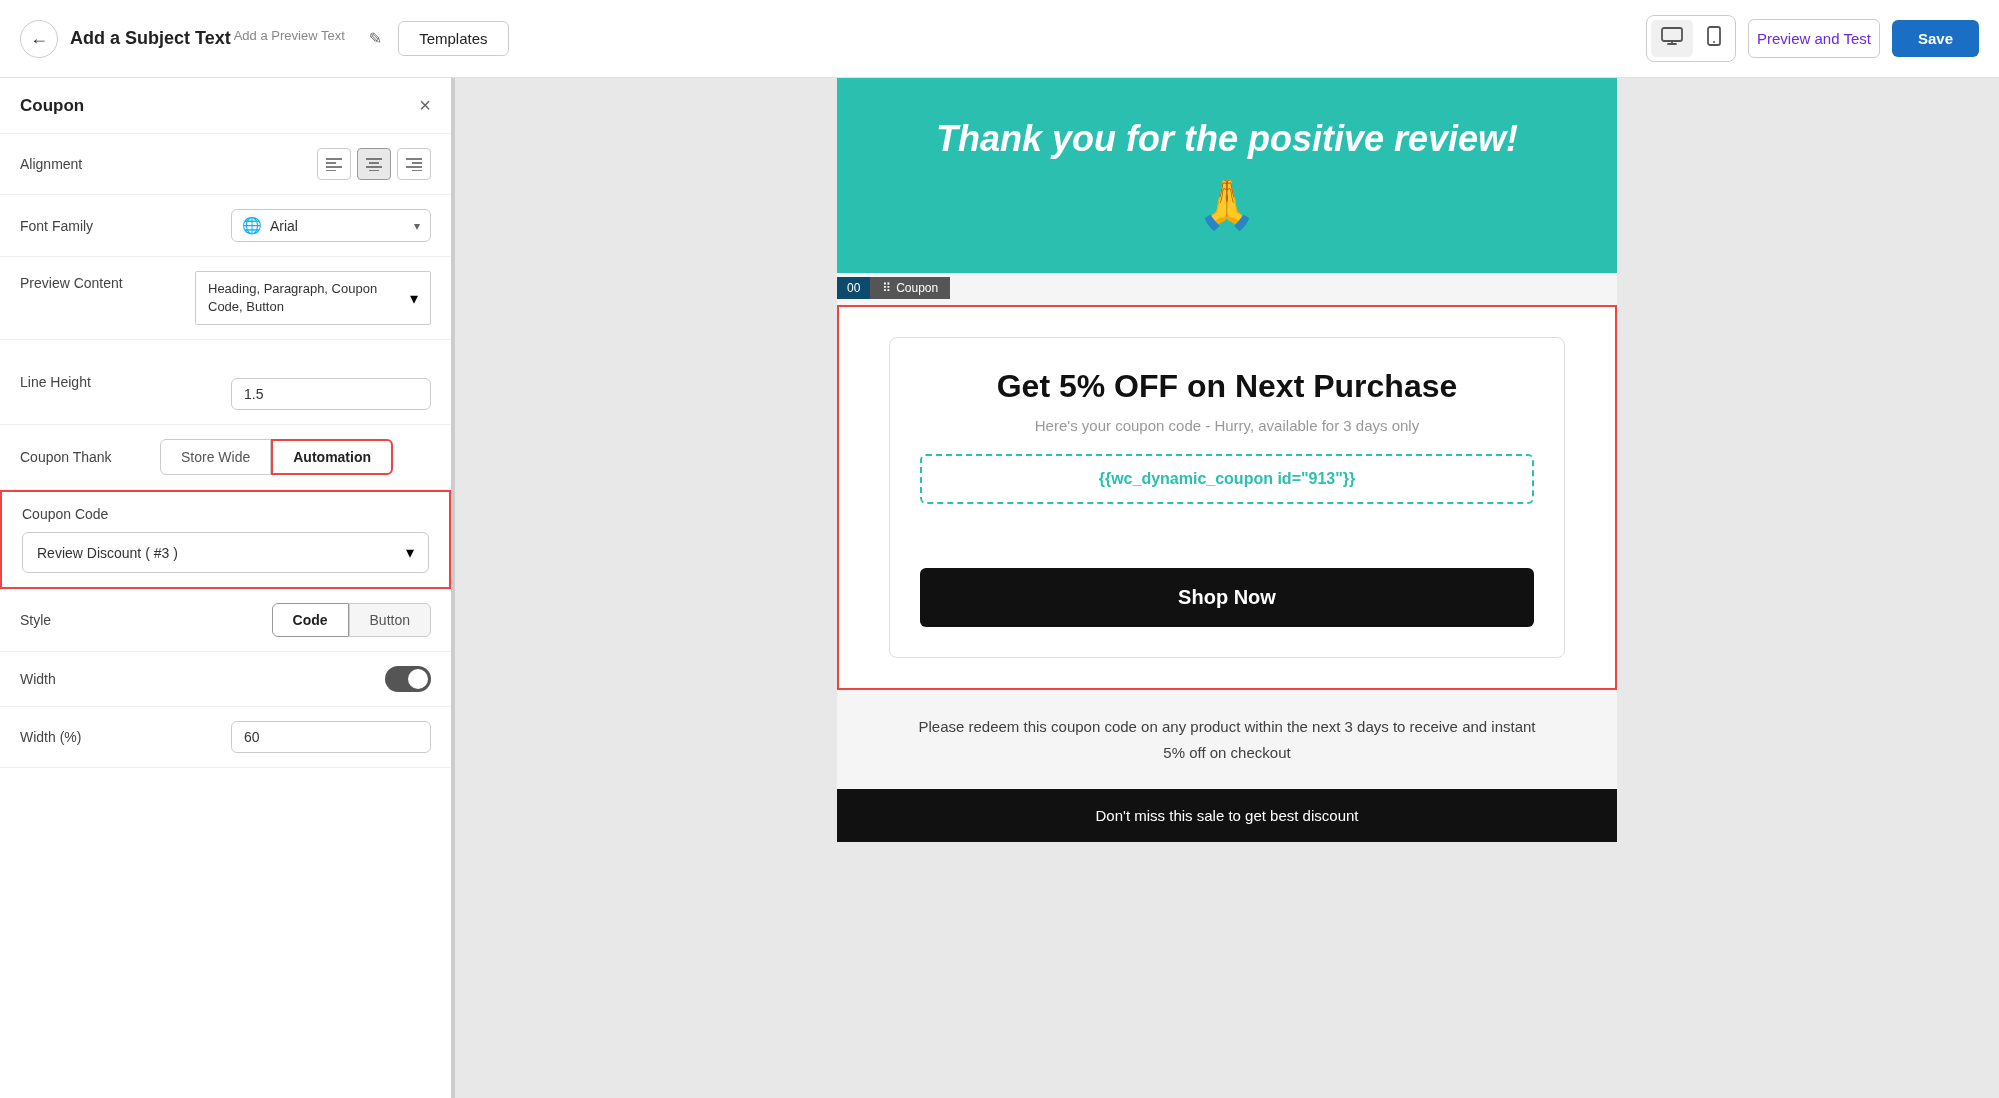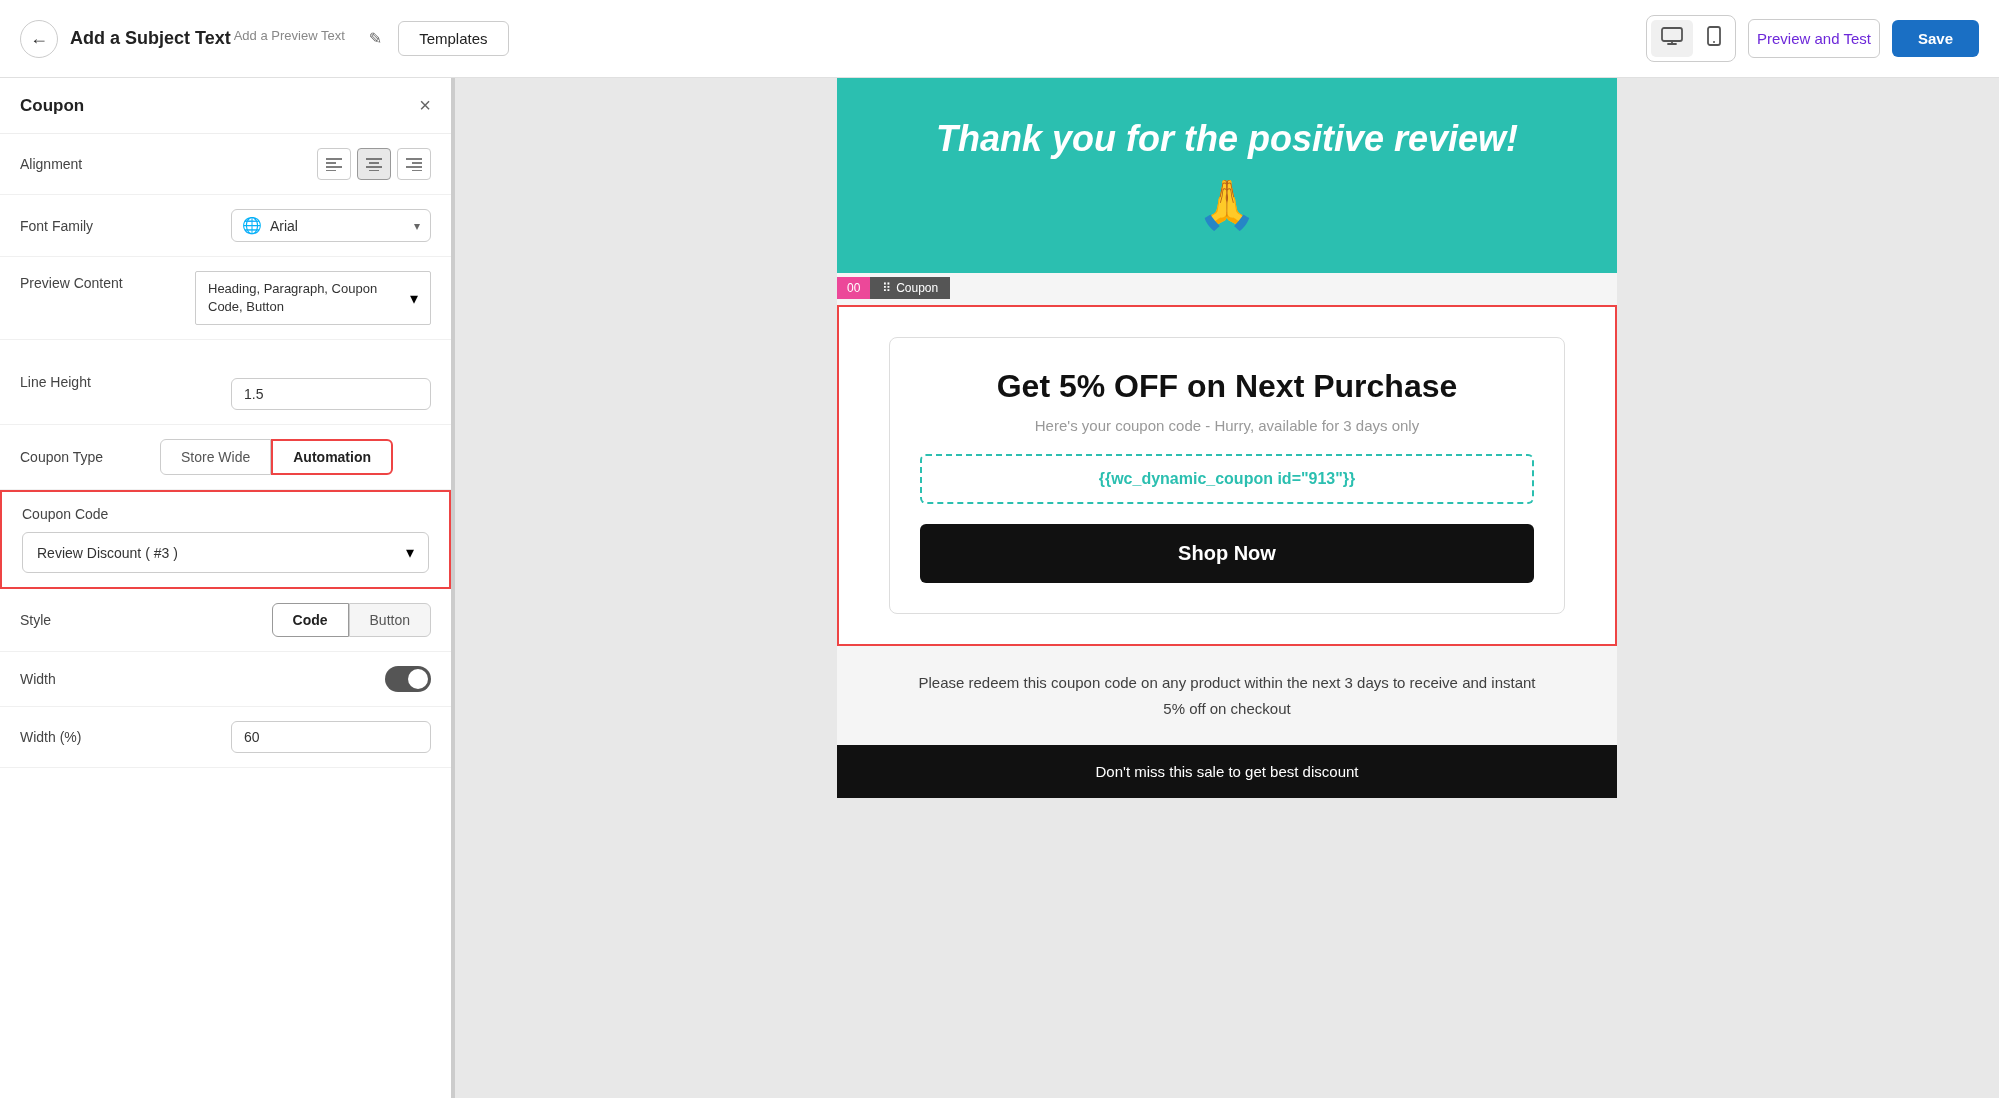--- a/index.html
+++ b/index.html
@@ -351,20 +351,21 @@
       background: #111;
       color: #fff;
       font-size: 20px;
       font-weight: 700;
       padding: 18px;
       border: none;
       border-radius: 6px;
       width: 100%;
       cursor: pointer;
       text-align: center;
+      margin-top: 44px;
     }
 
     .redeem-text {
       text-align: center;
       font-size: 15px;
       color: #404040;
       padding: 24px 80px;
       line-height: 1.7;
     }
 
@@ -473,21 +474,21 @@
     </div>
 
     <div class="panel-row">
       <span class="panel-row-label">Line Height</span>
       <div class="panel-row-content">
         <input class="line-height-input" type="text" value="1.5" style="">
       </div>
     </div>
 
     <div class="coupon-type-row">
-      <span class="panel-row-label">Coupon Type</span>
+      <span class="panel-row-label">Coupon Thank</span>
       <div class="coupon-type-group">
         <button class="coupon-type-btn">Store Wide</button>
         <button class="coupon-type-btn active">Automation</button>
       </div>
     </div>
 
     <div class="coupon-code-section">
       <span class="coupon-code-label">Coupon Code</span>
       <div class="coupon-code-select">
         <span class="coupon-code-select-text">Review Discount ( #3 )</span>
@@ -525,21 +526,21 @@
     <div class="email-preview">
 
       <div class="email-header">
         <div class="email-header-title">Thank you for the positive review!</div>
         <div class="email-header-emoji">🙏</div>
       </div>
 
       <div style="position:relative; margin-top: 32px;">
 
         <div style="position:absolute; top:-28px; left:0; display:flex; z-index:10;">
-          <div style="background:#ec4899; color:#fff; font-size:12px; padding:4px 10px; display:flex; align-items:center; gap:4px;">
+          <div style="background:#0c4a6e; color:#fff; font-size:12px; padding:4px 10px; display:flex; align-items:center; gap:4px;">
             <span>00</span>
           </div>
           <div style="background:#555; color:#fff; font-size:12px; padding:4px 12px; display:flex; align-items:center; gap:5px;">
             <span>⠿</span>
             <span>Coupon</span>
           </div>
         </div>
 
         <div class="coupon-block-wrapper">
           <div class="coupon-content">

